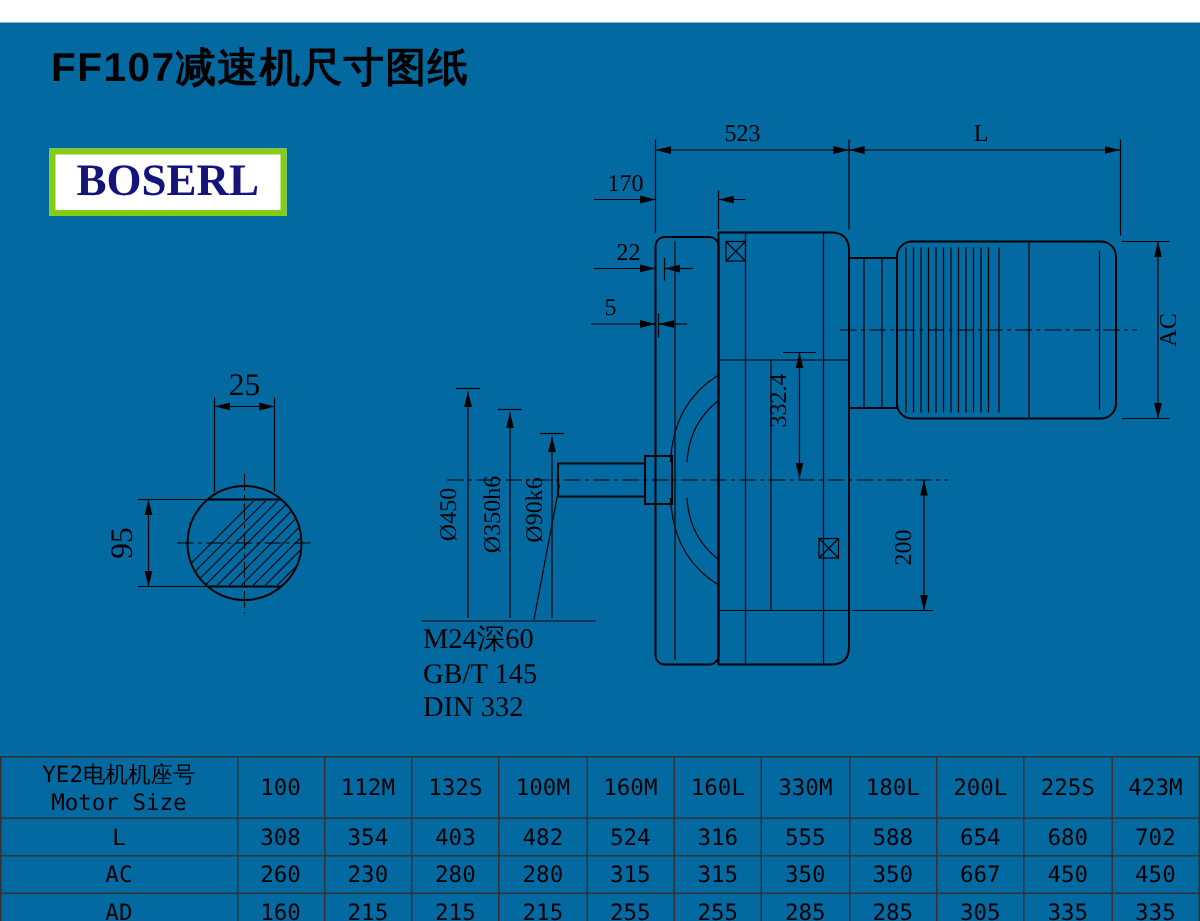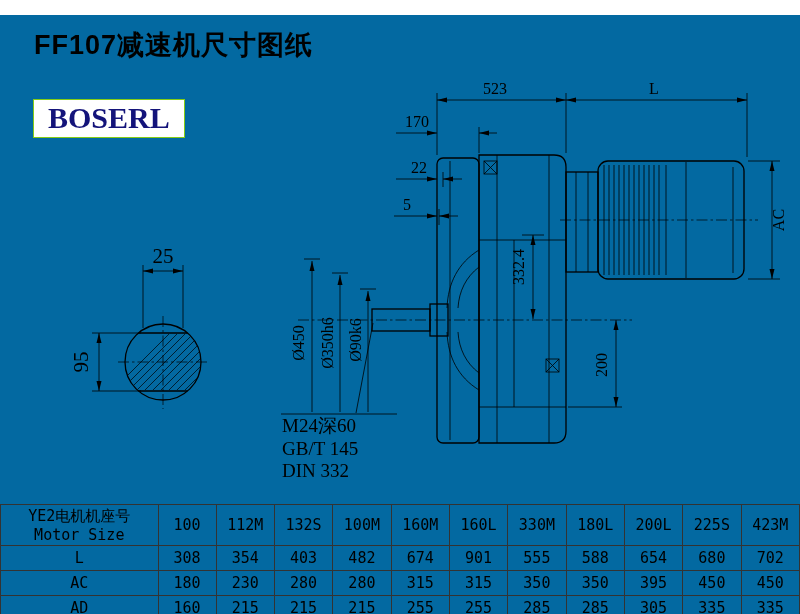--- a/index.html
+++ b/index.html
@@ -1,20 +1,20 @@
 <!DOCTYPE html>
 <html><head>
 <meta charset="utf-8">
 <style>
   html,body{margin:0;padding:0;background:#fff;}
   #page{position:relative;width:800px;height:614px;background:#0369a1;overflow:hidden;
         font-family:"Liberation Sans",sans-serif;margin-top:15px;}
   #title{position:absolute;left:34px;top:12px;font-size:27px;font-weight:bold;color:#000;
          letter-spacing:1px;}
-  #logo{position:absolute;left:33px;top:84px;border:1px solid #84cc16;background:#fff;
+  #logo{position:absolute;left:33px;top:84px;border:4px solid #84cc16;background:#fff;
         padding:1px 14px 3px 14px;font-family:"Liberation Serif",serif;font-weight:bold;
         font-size:30px;color:#14147a;line-height:1.1;}
   svg{position:absolute;left:0;top:0;}
   .ol{stroke:#000;stroke-width:1.3;fill:none;}
   .thin{stroke:#000;stroke-width:0.8;fill:none;}
   .hatch{stroke:#000;stroke-width:0.7;fill:none;}
   .cl{stroke:#000;stroke-width:0.7;fill:none;stroke-dasharray:11 3 2.5 3;}
   .dtext{font-family:"Liberation Serif",serif;font-size:16px;fill:#000;}
   .dbig{font-family:"Liberation Serif",serif;font-size:21px;fill:#000;}
   .note{font-family:"Liberation Serif",serif;font-size:19px;fill:#000;}
@@ -235,39 +235,39 @@
         <td class="c">200L</td>
         <td class="c">225S</td>
         <td class="c">423M</td>
       </tr>
       <tr>
         <td class="first">L</td>
         <td>308</td>
         <td>354</td>
         <td>403</td>
         <td>482</td>
-        <td>674</td>
-        <td>901</td>
+        <td>524</td>
+        <td>316</td>
         <td>555</td>
         <td>588</td>
         <td>654</td>
         <td>680</td>
         <td>702</td>
       </tr>
       <tr>
         <td class="first">AC</td>
-        <td>180</td>
+        <td>260</td>
         <td>230</td>
         <td>280</td>
         <td>280</td>
         <td>315</td>
         <td>315</td>
         <td>350</td>
         <td>350</td>
-        <td>395</td>
+        <td>667</td>
         <td>450</td>
         <td>450</td>
       </tr>
       <tr>
         <td class="first">AD</td>
         <td>160</td>
         <td>215</td>
         <td>215</td>
         <td>215</td>
         <td>255</td>

